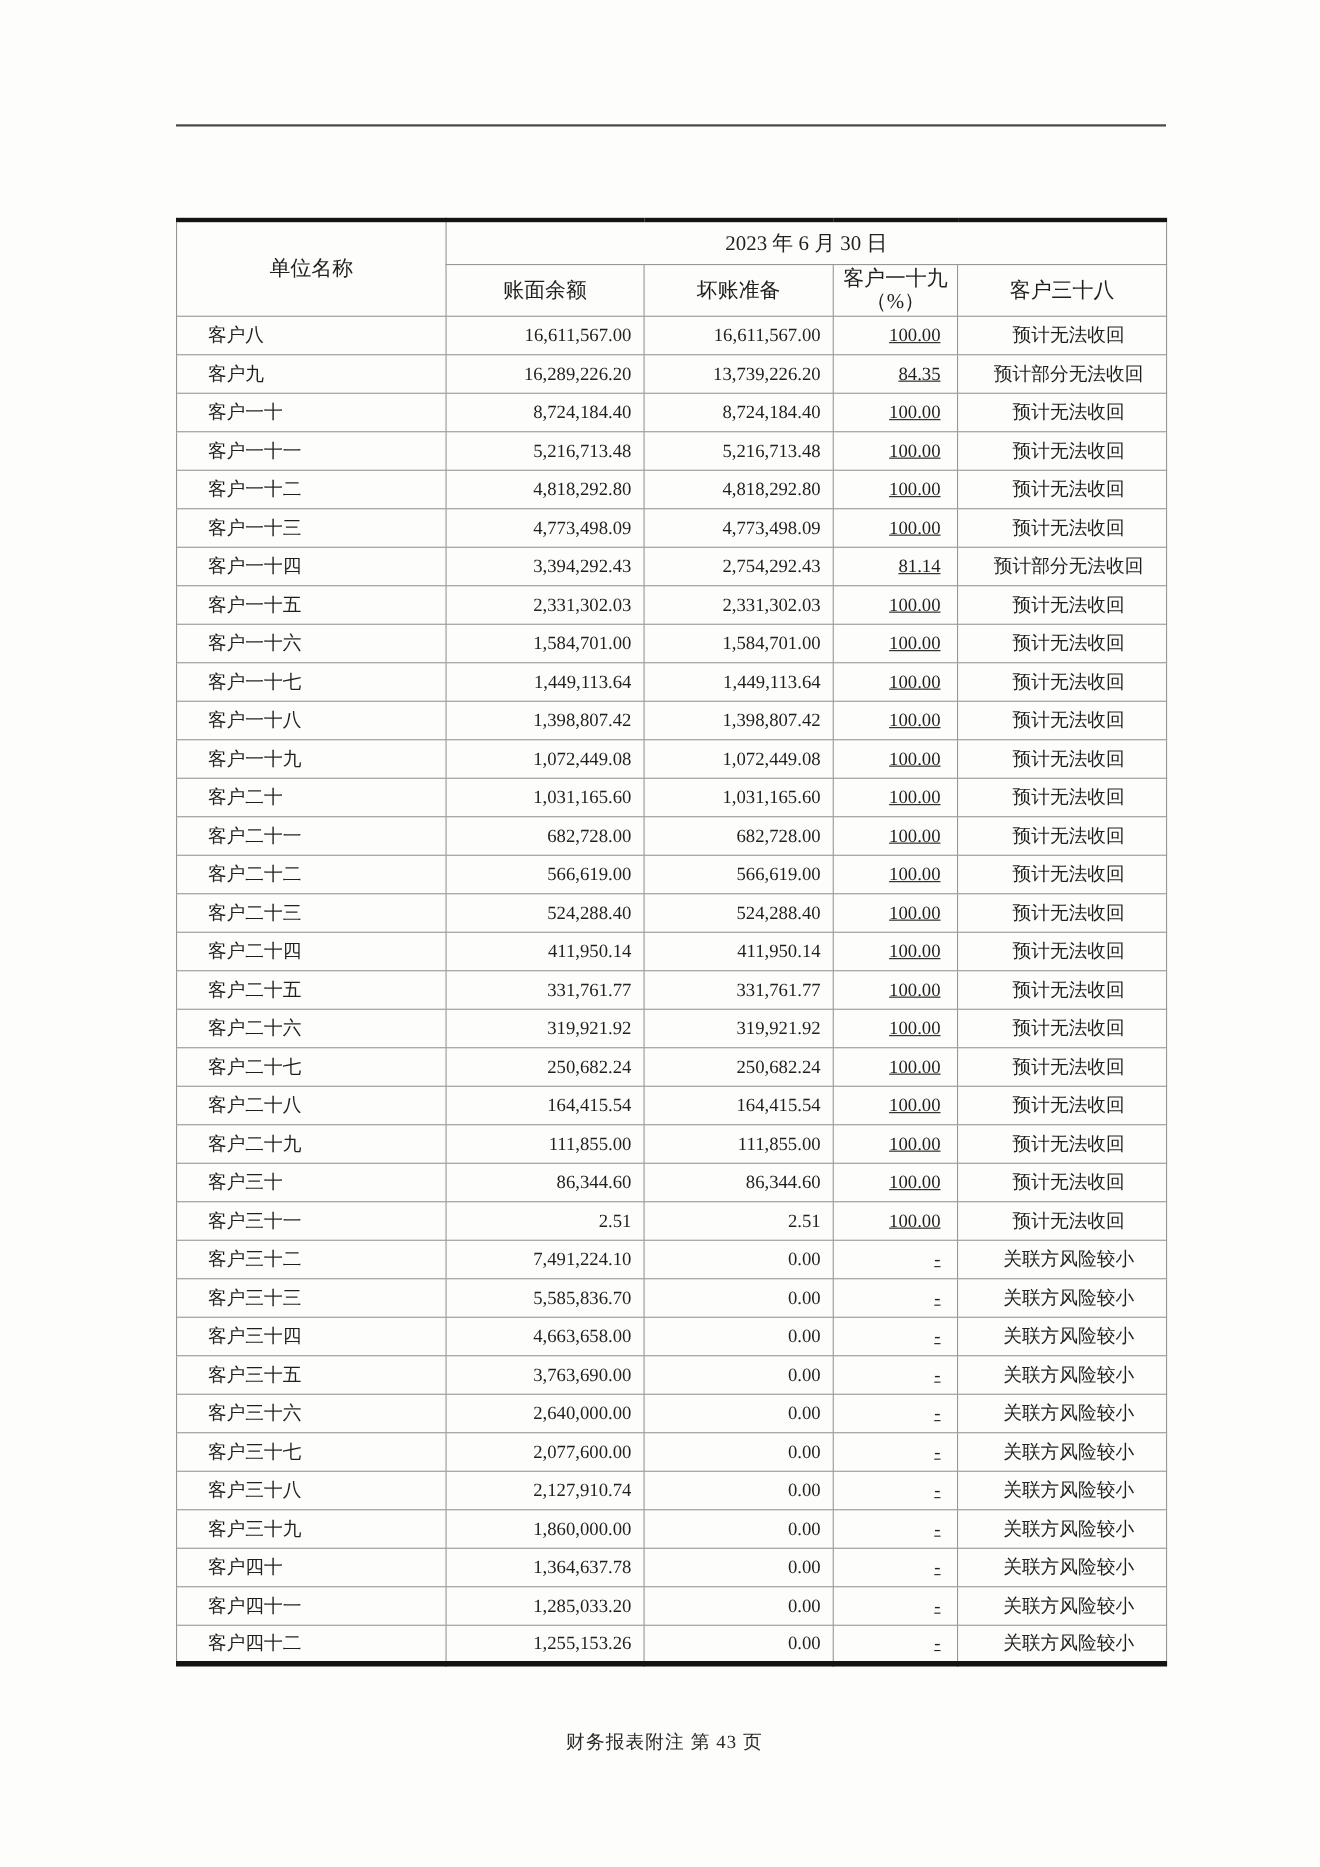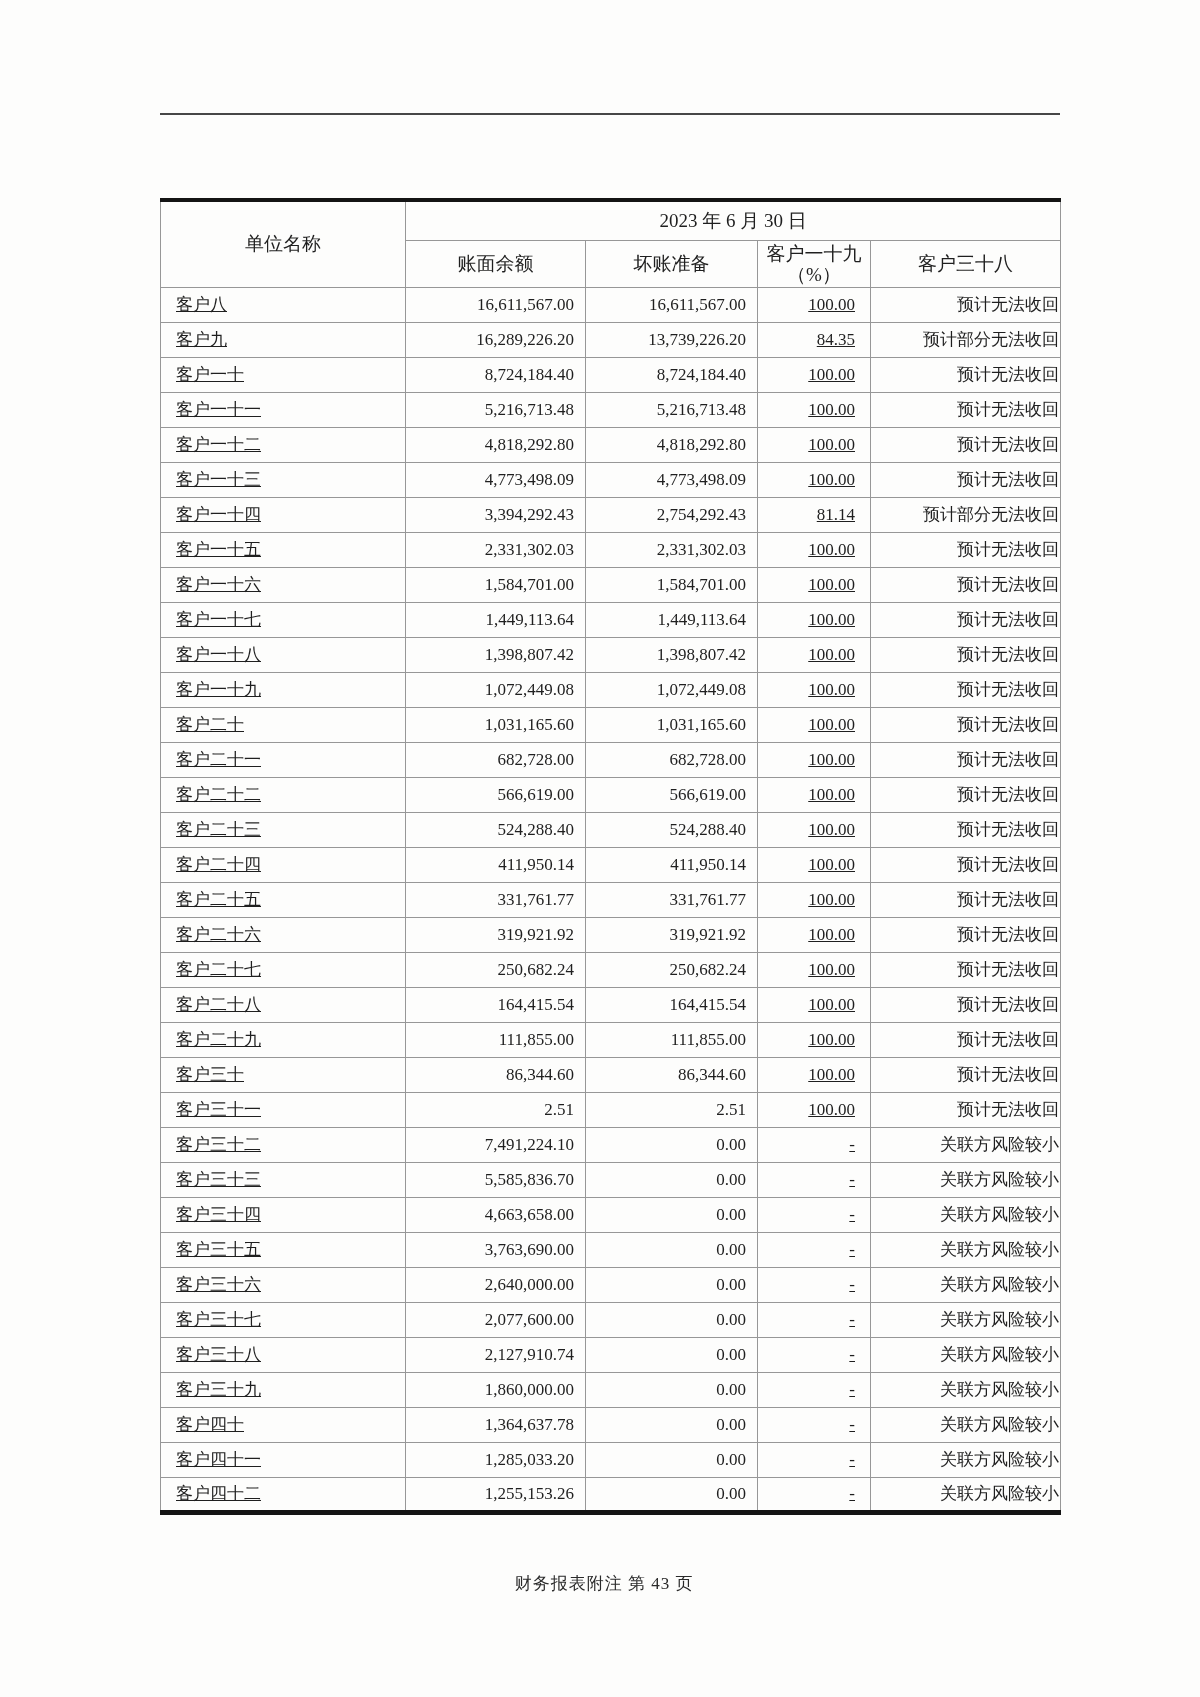--- a/index.html
+++ b/index.html
@@ -48,24 +48,24 @@
   .provision-table thead th {
     text-align: center;
     font-size: 19px;
     color: #1f1f1f;
   }
   tr.hdr-date-row { height: 40px; }
   tr.hdr-sub-row  { height: 47px; }
   th.h-ratio { line-height: 21px; font-size: 17px; }
   .provision-table tbody tr { height: 35px; }
   .provision-table tbody td { font-size: 17px; color: #1f1f1f; }
-  td.col-name   { text-align: left;  padding-left: 15px;  font-size: 18px; text-decoration: underline; }
+  td.col-name   { text-align: left;  padding-left: 28px;  font-size: 18px; }
   td.col-num    { text-align: right; padding-right: 11px; }
   td.col-ratio  { text-align: right; padding-right: 15px; text-decoration: underline; }
-  td.col-reason { text-align: right;  padding-left: 13px;  font-size: 18px; margin-left: 12px; }
+  td.col-reason { text-align: center;  padding-left: 13px;  font-size: 18px; margin-left: 12px; }
   .page-footer {
     position: absolute;
     left: 154px;
     top: 1572px;
     width: 900px;
     text-align: center;
     font-size: 17px;
     color: #2a2a2a;
     letter-spacing: 1px;
   }

